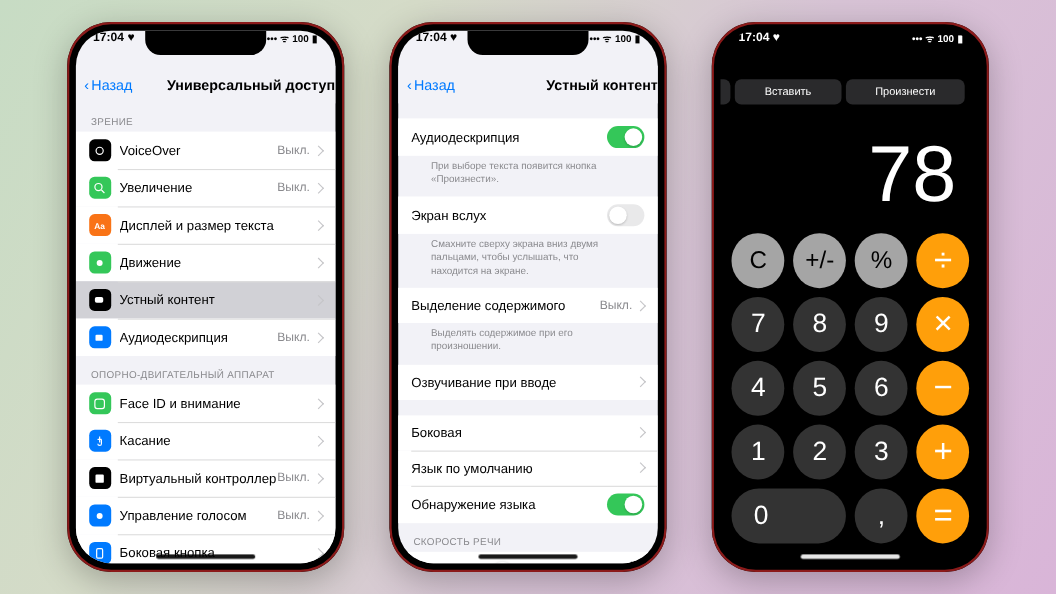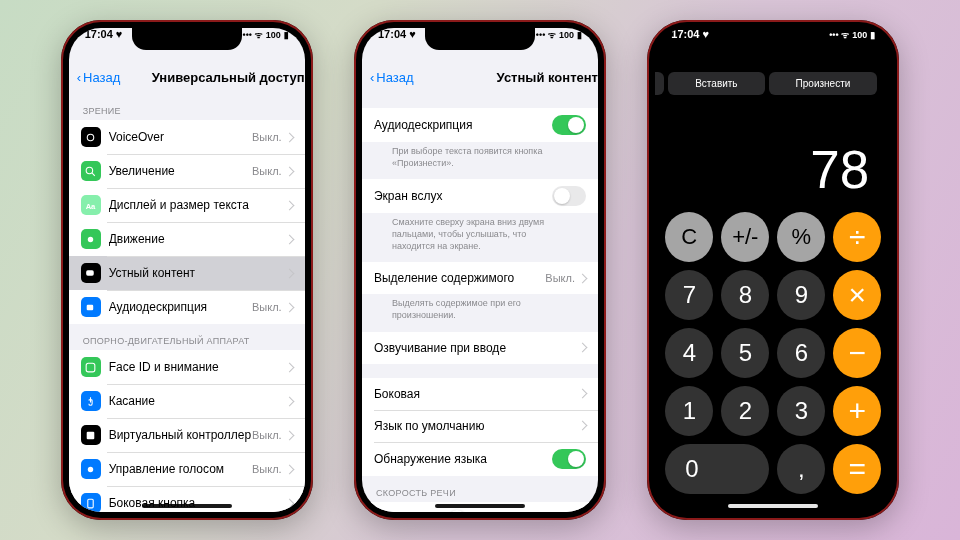--- a/index.html
+++ b/index.html
@@ -42,21 +42,21 @@
   .slider-row { background:#fff; padding:8px 12px; display:flex; align-items:center; gap:8px; }
   .slider-track { flex:1; height:3px; background:#d1d1d6; border-radius:2px; position:relative; }
   .slider-fill { position:absolute; left:0; top:0; height:100%; width:35%; background:#007aff; border-radius:2px; }
   .slider-thumb { position:absolute; width:18px; height:18px; background:#fff; border-radius:50%; top:50%; left:35%; transform:translate(-50%,-50%); box-shadow:0 1px 3px rgba(0,0,0,.3); }
   .gap { height:14px; }
 
   
   .calc-screen { display:flex; flex-direction:column; height:100%; }
   .calc-menu { display:flex; gap:4px; justify-content:flex-end; margin-top:44px; padding:0 14px; }
   .calc-menu-item { background:#2a2a2c; color:#fff; font-size:10px; padding:6px 27px; border-radius:6px; }
-  .calc-display { flex:1; display:flex; align-items:flex-end; justify-content:flex-end; padding:0 22px 12px; font-size:53px; font-weight:300; color:#fff; }
+  .calc-display { flex:1; display:flex; align-items:flex-end; justify-content:flex-end; padding:0 22px 12px; font-size:72px; font-weight:300; color:#fff; }
   .calc-pad { padding:0 10px 18px; display:grid; grid-template-columns:repeat(4,1fr); gap:8px; }
   .calc-btn { aspect-ratio:1; border-radius:50%; display:flex; align-items:center; justify-content:center; font-size:24px; color:#fff; }
   .calc-btn.lg { background:#a5a5a5; color:#000; font-size:22px; }
   .calc-btn.dk { background:#333333; }
   .calc-btn.or { background:#ff9f0a; font-size:30px; }
   .calc-btn.zero { grid-column:span 2; aspect-ratio:auto; border-radius:40px; justify-content:flex-start; padding-left:20px; height:50px;}
   .calc-pad .calc-btn { height:50px; aspect-ratio:auto; }
   .home-ind { position:absolute; bottom:4px; left:50%; transform:translateX(-50%); width:90px; height:4px; background:#fff; border-radius:3px; opacity:.9; }
   .home-ind.dark { background:#000; }
   ::-webkit-scrollbar { display:none; }
@@ -92,21 +92,21 @@
             <svg viewBox="0 0 24 24">
               <circle cx="10" cy="10" r="6" stroke="#fff" stroke-width="2" fill="none"></circle>
               <path d="M15 15l5 5" stroke="#fff" stroke-width="2"></path>
             </svg>
           </div>
           <span class="cell-label">Увеличение</span>
           <span class="cell-val">Выкл.</span>
           <span class="chevron"></span>
         </div>
       <div class="cell">
-          <div class="icon-box" style="background:#86efac">
+          <div class="icon-box" style="background:#f97316">
             <svg viewBox="0 0 24 24">
               <text x="3" y="18" font-size="14" fill="#fff" font-weight="bold">Aa</text>
             </svg>
           </div>
           <span class="cell-label">Дисплей и размер текста</span>
           <span class="chevron"></span>
         </div>
       <div class="cell">
           <div class="icon-box" style="background:#34c759">
             <svg viewBox="0 0 24 24">

